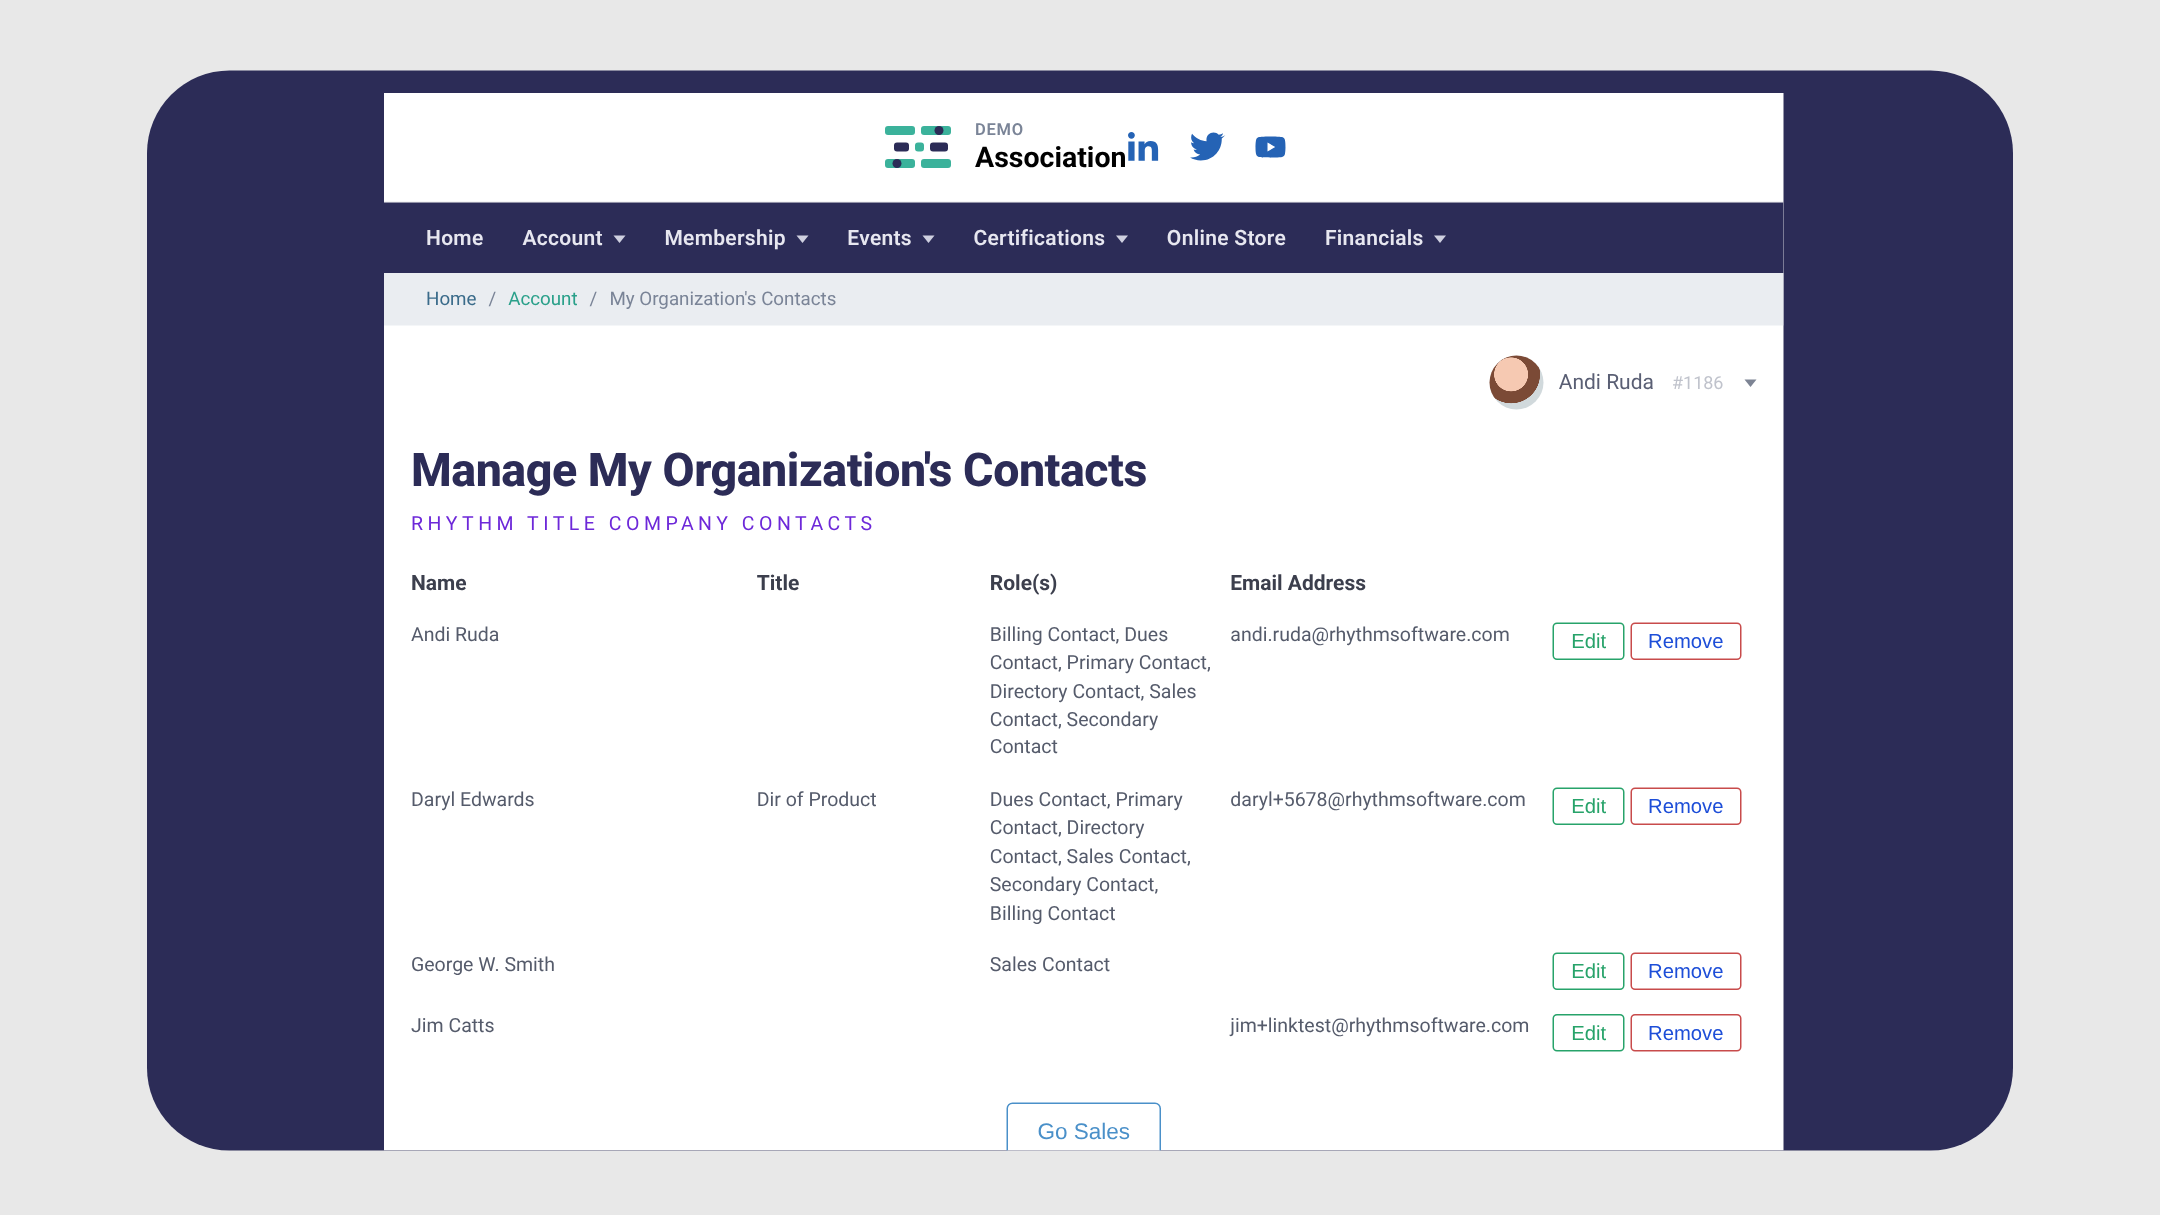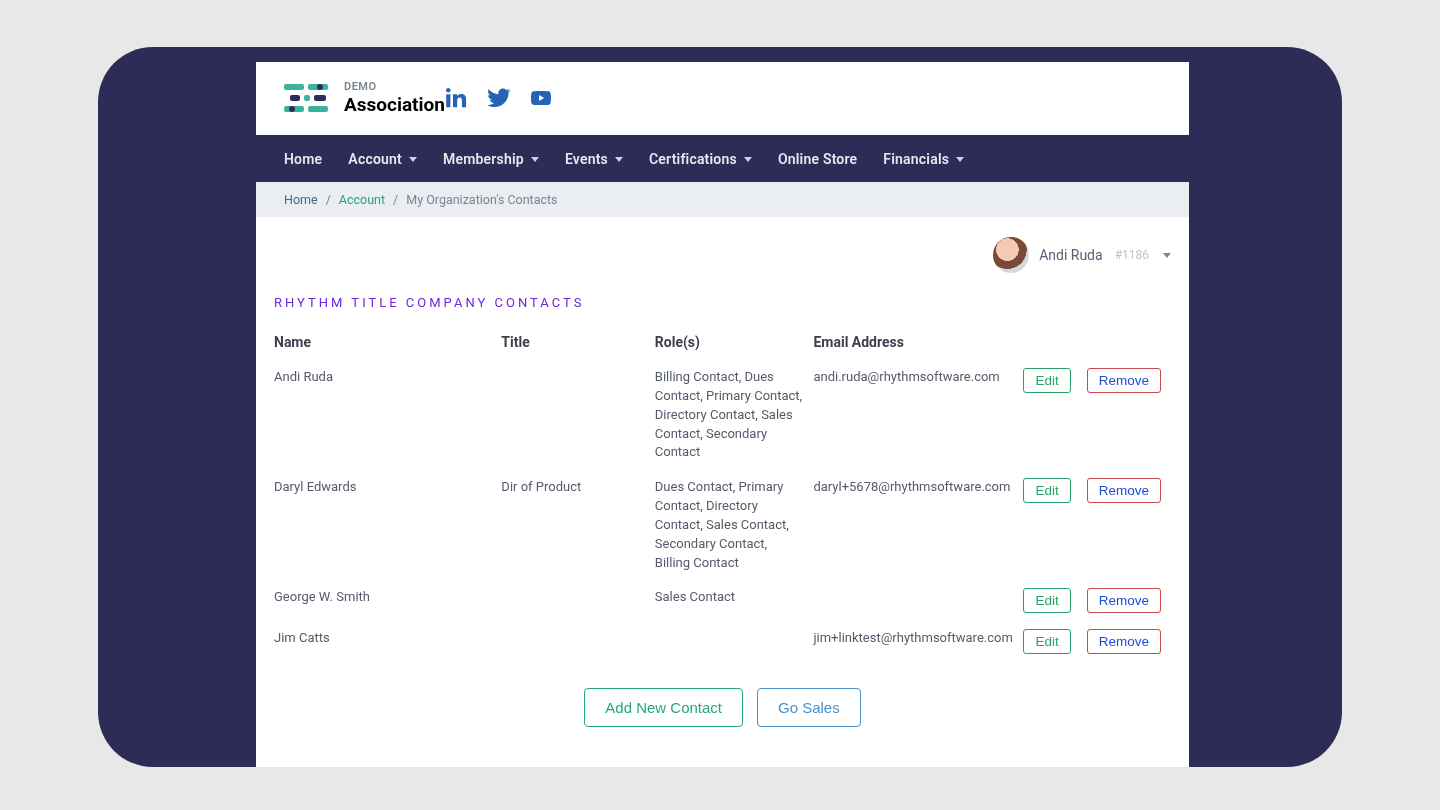--- a/index.html
+++ b/index.html
@@ -27,21 +27,21 @@
     width: 933px;
     height: 705px;
     background: #fff;
     overflow: hidden;
   }
   
   .topbar {
     height: 73px;
     display: flex;
     align-items: center;
-    justify-content: flex-start;
+    justify-content: center;
     padding: 0 24px 0 28px;
     border-bottom: 1px solid rgba(0,0,0,0.04);
   }
   .logo-wrap { display:flex; align-items:center; gap:12px; }
   .logo-mark {
     width: 48px; height: 36px; position: relative;
   }
   .logo-mark svg { width:48px; height:36px; }
   .logo-text .logo-top { font-size:11px; color:#7a8497; font-weight:600; letter-spacing:0.5px; }
   .logo-text .logo-bottom { font-size:19px; color:#000000; font-weight:700; }
@@ -131,21 +131,21 @@
   table.contacts td {
     vertical-align:top;
     padding: 8px 10px 8px 0;
     line-height:1.45;
   }
   .col-name { width:230px; }
   .col-title { width:155px; }
   .col-roles { width:160px;margin-left:43px; }
   .col-email { width:210px; }
   .col-actions { width:140px; text-align:right; }
-  .actions { display:flex; gap:16px; justify-content:flex-end; }
+  .actions { display:flex; gap:4px; justify-content:flex-end; }
   .btn {
     font-size:13.5px;
     padding:4px 11px;
     border-radius:3px;
     background:#fff;
     cursor:pointer;
     font-weight:500;
   }
   .btn-edit { border:1px solid #27a36a; color:#27a36a; }
   .btn-remove { border:1px solid #c84b4b; color:#1d4ed8; }
@@ -247,20 +247,21 @@
     </div>
 
     <div class="content">
       <div class="userchip">
         <div class="avatar"></div>
         <span class="uname">Andi Ruda</span>
         <span class="uid">#1186</span>
         <span class="ucaret"></span>
       </div>
 
+      <h1 class="page-title">Manage My Organization's Contacts</h1>
       <div class="subtitle">RHYTHM TITLE COMPANY CONTACTS</div>
 
       <table class="contacts">
         <thead>
           <tr>
             <th class="col-name">Name</th>
             <th class="col-title">Title</th>
             <th class="col-roles">Role(s)</th>
             <th class="col-email">Email Address</th>
             <th class="col-actions"></th>
@@ -312,19 +313,18 @@
                 <div class="actions">
                   <button class="btn btn-edit">Edit</button>
                   <button class="btn btn-remove">Remove</button>
                 </div>
               </td>
             </tr>
           </tbody>
       </table>
 
       <div class="bottom-actions">
-        <button class="btn-lg btn-add">Add New Contact</button>
         <button class="btn-lg btn-back">Go Sales</button>
       </div>
     </div>
 
   </div>
 </div>
 
 </body></html>

